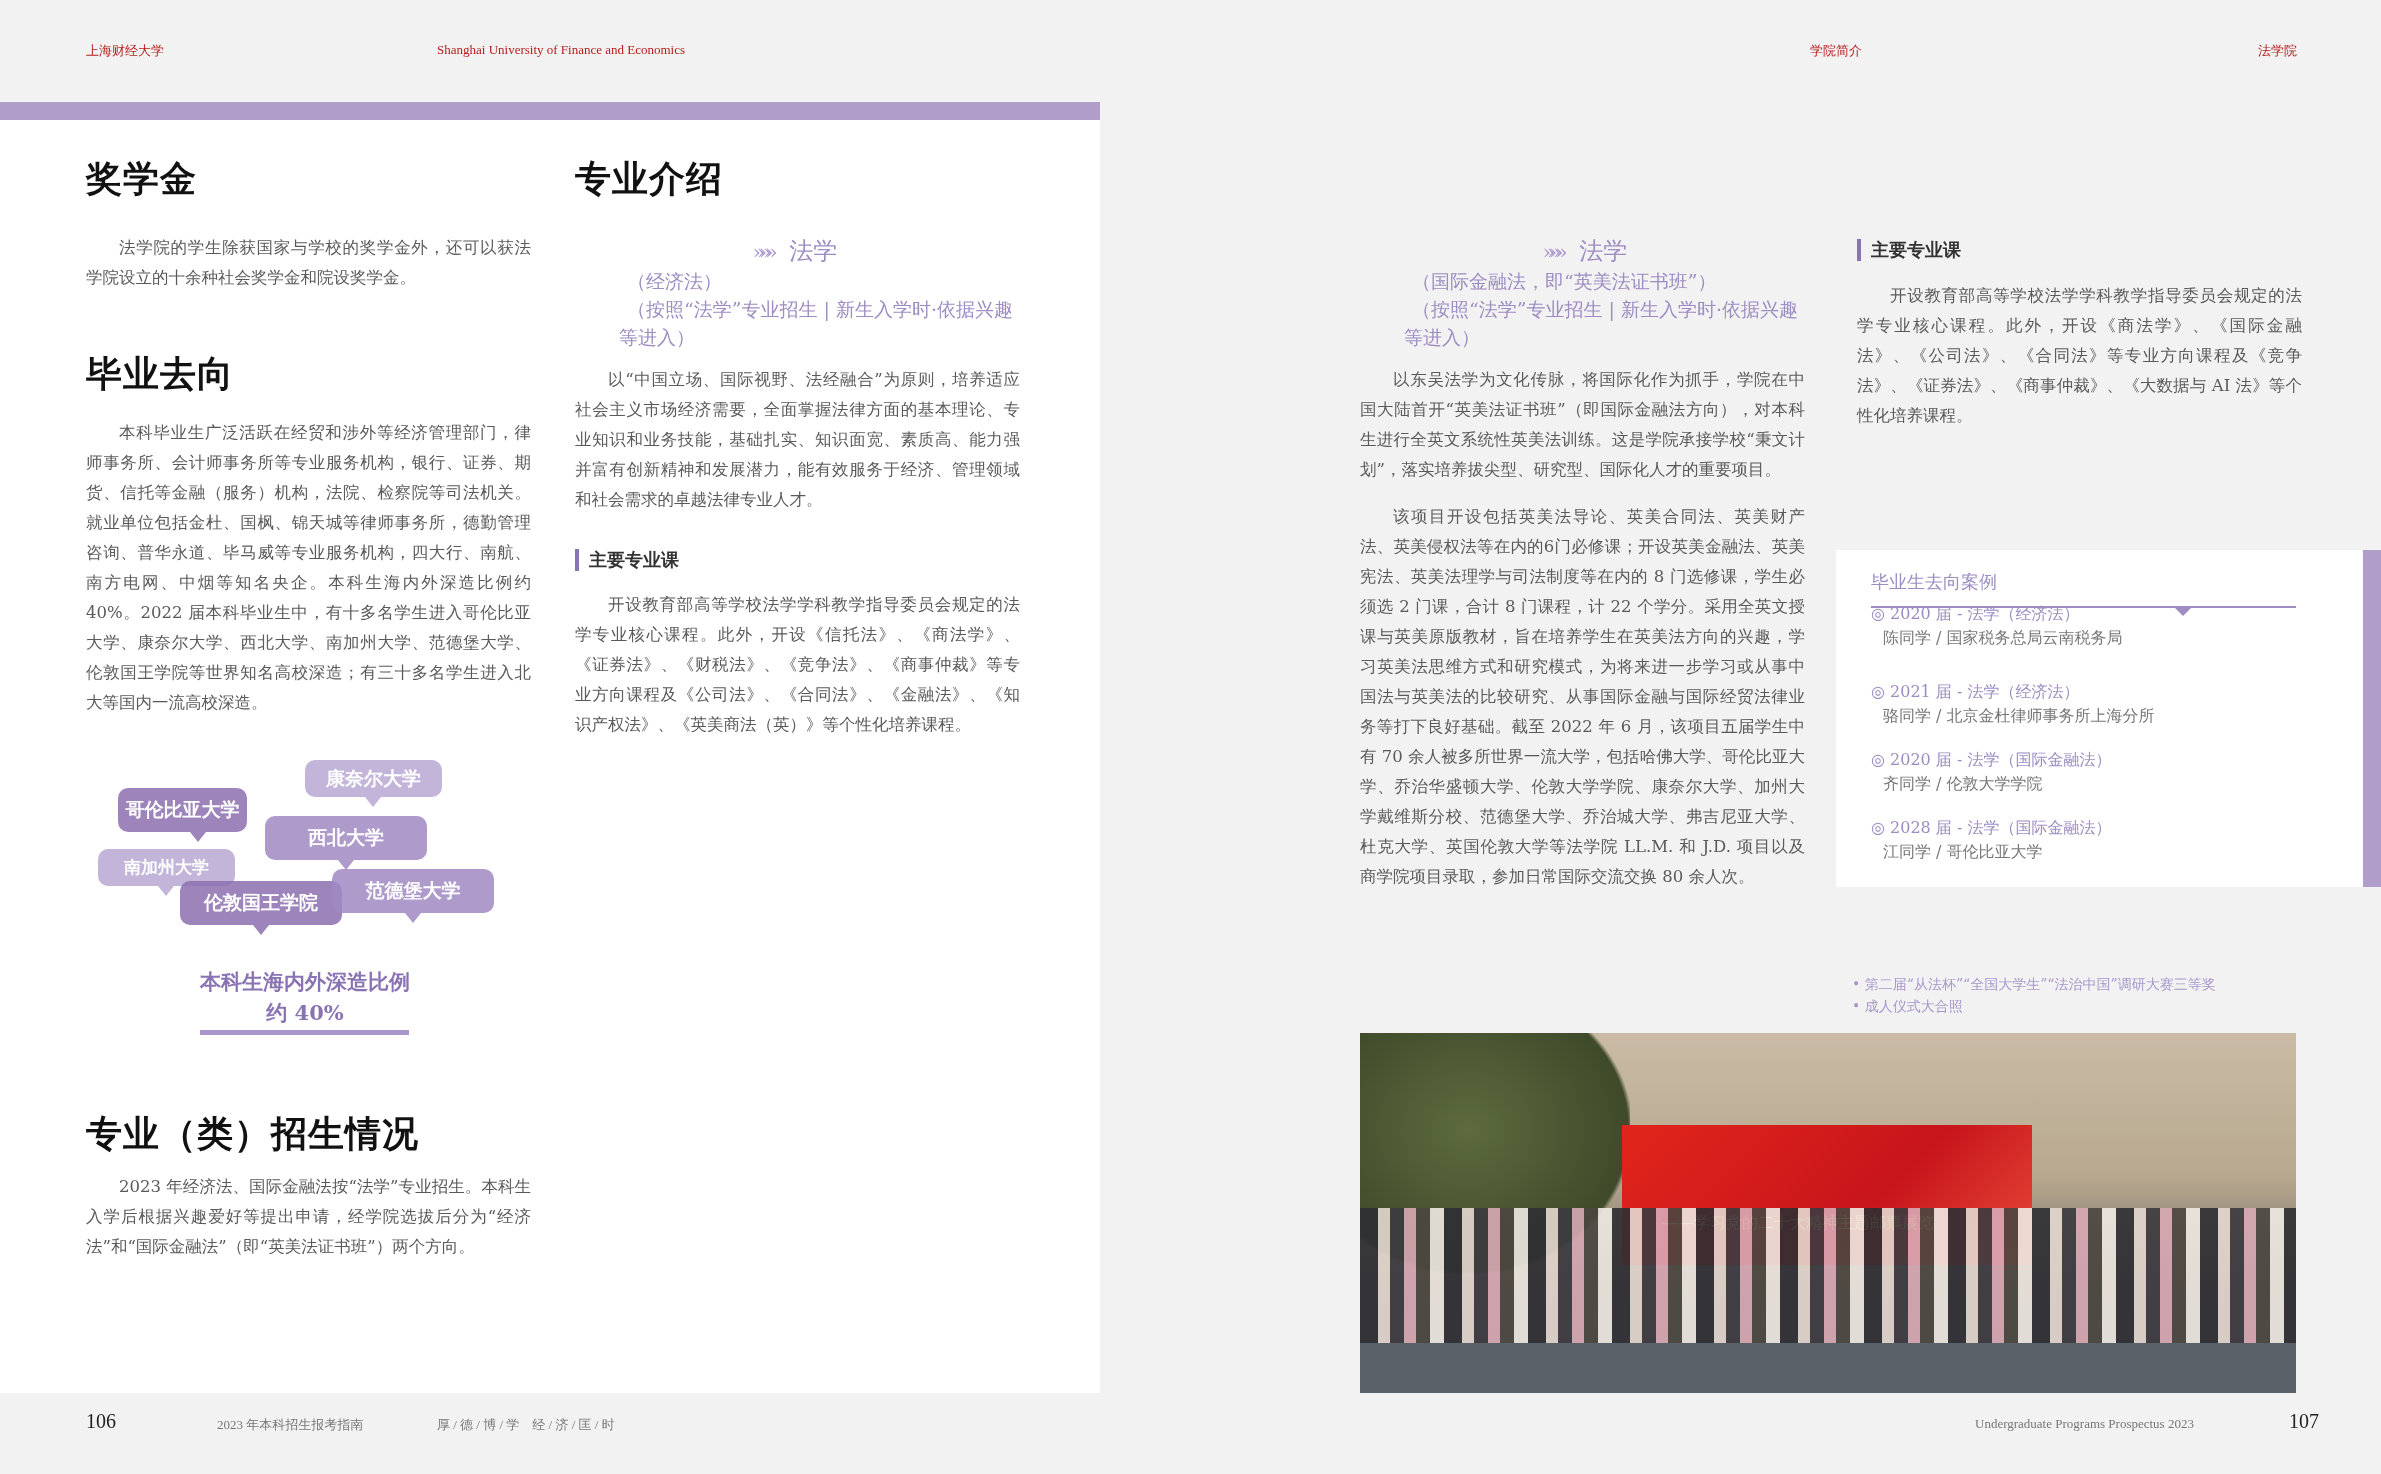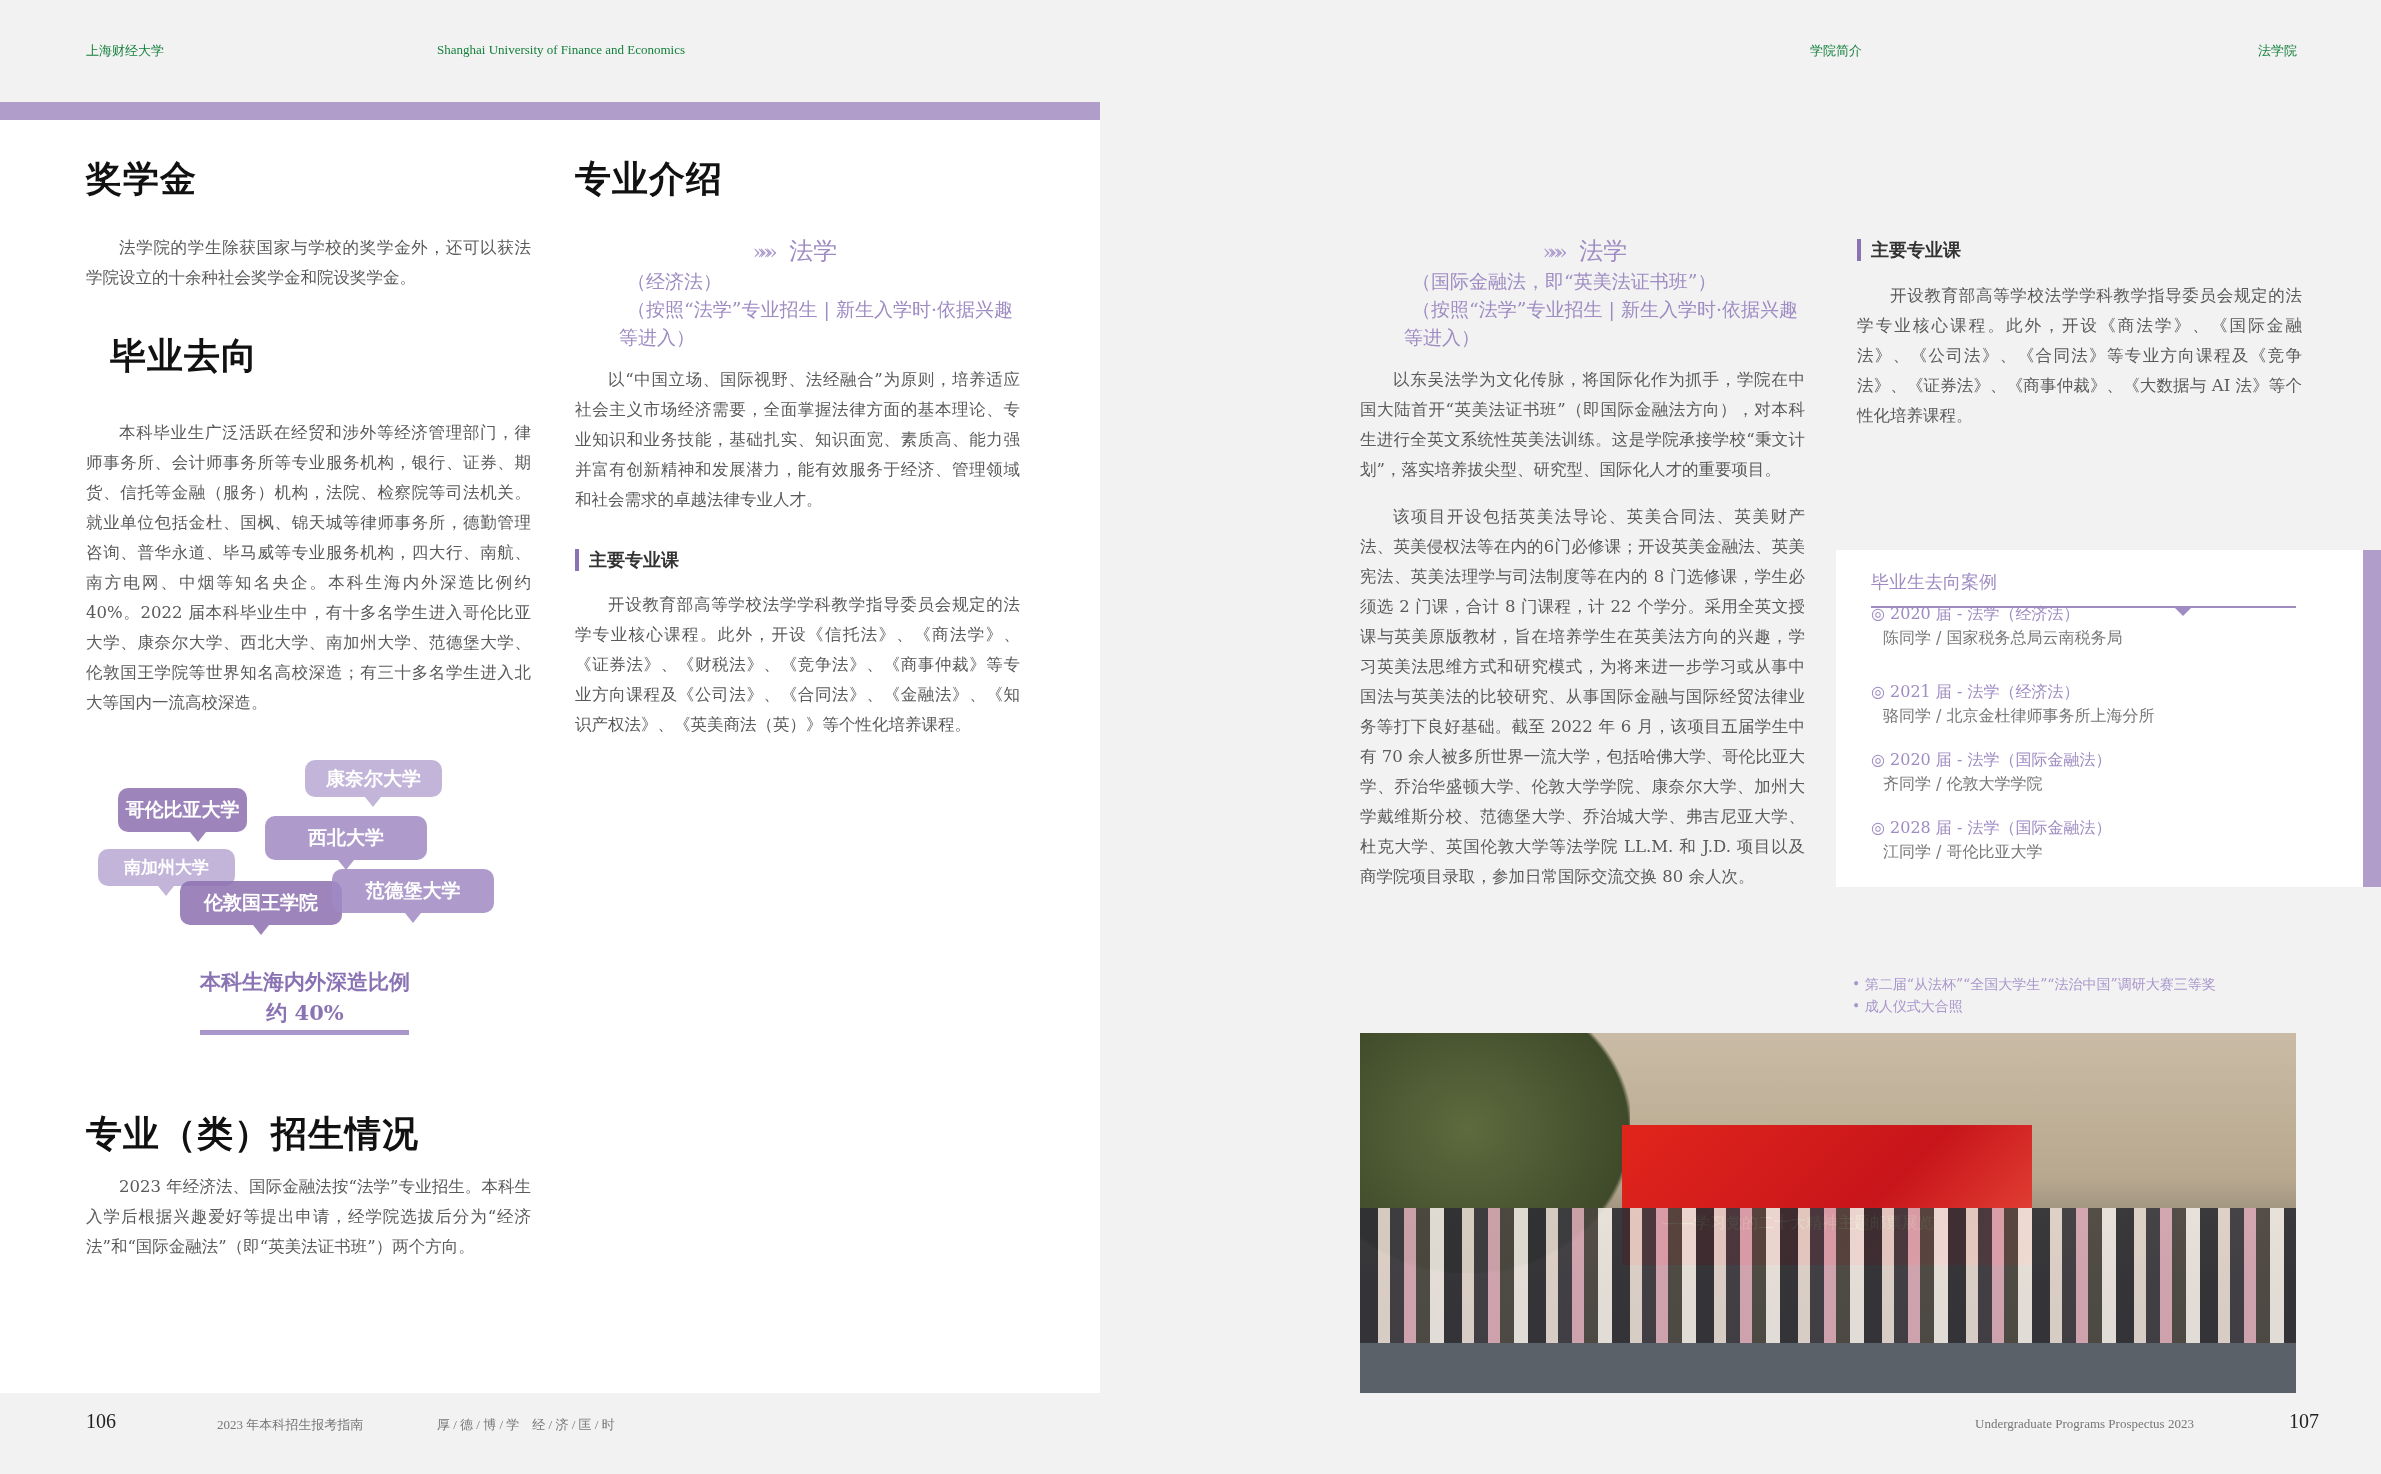--- a/index.html
+++ b/index.html
@@ -4,21 +4,21 @@
 <style>
   * { box-sizing: border-box; margin: 0; padding: 0; }
   html, body { width: 2381px; height: 1474px; overflow: hidden; }
   body {
     position: relative;
     background: #f2f2f2;
     font-family: "DejaVu Serif", "Liberation Serif", serif;
     color: #555;
   }
   .abs { position: absolute; }
-  .running-head { font-size: 13px; color: #15803d; font-family: "Liberation Serif", serif; }
+  .running-head { font-size: 13px; color: #b91c1c; font-family: "Liberation Serif", serif; }
   .left-panel { left: 0; top: 102px; width: 1100px; height: 1291px; background: #ffffff; }
   .left-band { left: 0; top: 102px; width: 1100px; height: 18px; background: #b19dc9; }
   h1.sec { font-family: "DejaVu Serif", serif; font-weight: bold; color: #111; font-size: 36px; letter-spacing: 1px; }
   .para { font-size: 16.5px; line-height: 30px; color: #5a5a5a; text-align: justify; text-indent: 2em; }
   .major-title { color: #9e8cc2; font-size: 24px; line-height: 30px; text-align: center; }
   .major-sub { color: #9e8cc2; font-size: 19px; line-height: 28px; }
   .chev { color: #a997cc; font-size: 20px; letter-spacing: -6px; margin-right: 10px; }
   .subhead { font-size: 18px; font-weight: bold; color: #333; border-left: 4px solid #8a73b3; padding-left: 10px; line-height: 22px; }
   .bubble {
     position: absolute; border-radius: 10px; color: #fff; font-weight: bold;
@@ -54,21 +54,21 @@
 <div class="abs running-head" style="left:437px;top:42px;">Shanghai University of Finance and Economics</div>
 <div class="abs running-head" style="left:1810px;top:42px;">学院简介</div>
 <div class="abs running-head" style="left:2258px;top:42px;">法学院</div>
 
 <div class="abs left-panel"></div>
 <div class="abs left-band"></div>
 
 <h1 class="abs sec" style="left:86px;top:155px;">奖学金</h1>
 <p class="abs para" style="left:86px;top:233px;width:445px;">法学院的学生除获国家与学校的奖学金外，还可以获法学院设立的十余种社会奖学金和院设奖学金。</p>
 
-<h1 class="abs sec" style="left:86px;top:332px;margin-left:24px;">毕业去向</h1>
+<h1 class="abs sec" style="left:86px;top:350px;">毕业去向</h1>
 <p class="abs para" style="left:86px;top:418px;width:445px;">本科毕业生广泛活跃在经贸和涉外等经济管理部门，律师事务所、会计师事务所等专业服务机构，银行、证券、期货、信托等金融（服务）机构，法院、检察院等司法机关。就业单位包括金杜、国枫、锦天城等律师事务所，德勤管理咨询、普华永道、毕马威等专业服务机构，四大行、南航、南方电网、中烟等知名央企。本科生海内外深造比例约 40%。2022 届本科毕业生中，有十多名学生进入哥伦比亚大学、康奈尔大学、西北大学、南加州大学、范德堡大学、伦敦国王学院等世界知名高校深造；有三十多名学生进入北大等国内一流高校深造。</p>
 
 <div>
   <div class="bubble b-light" style="left:305px;top:760px;width:137px;height:37px;">
     <span>康奈尔大学</span>
   </div>
   <div class="tail" style="left:365px;top:797px;border-top:10px solid rgba(180,163,208,0.8);"></div>
 
   <div class="bubble b-dark" style="left:118px;top:788px;width:129px;height:44px;">
     <span>哥伦比亚大学</span>

